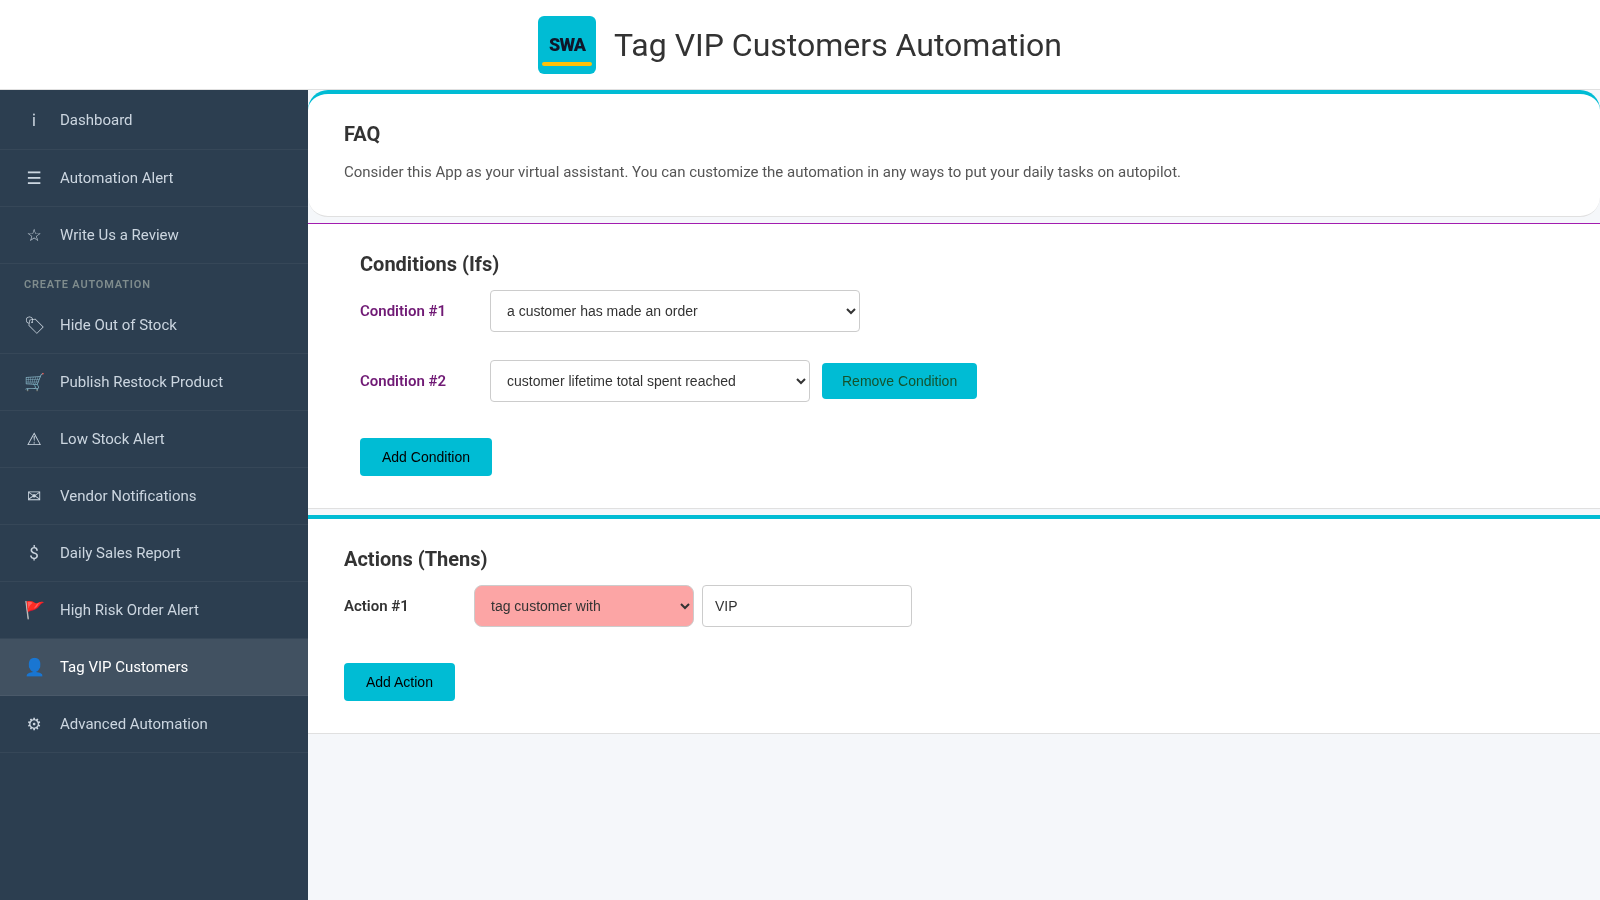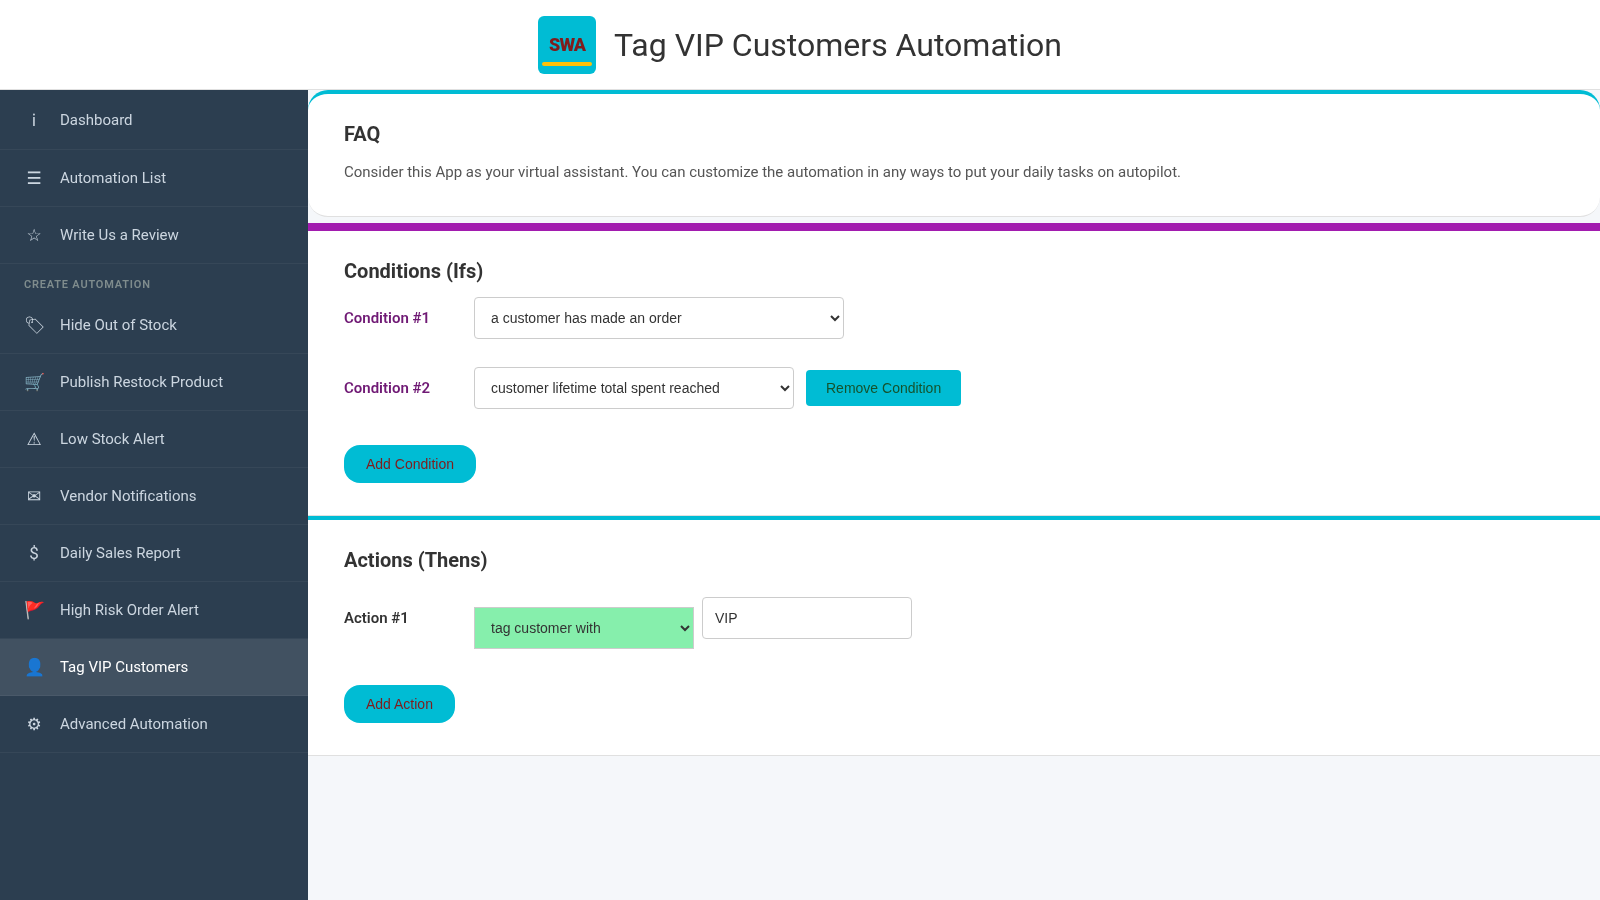--- a/index.html
+++ b/index.html
@@ -22,21 +22,21 @@
       border-radius: 6px;
       display: flex;
       align-items: center;
       justify-content: center;
       margin-right: 18px;
       flex-shrink: 0;
       position: relative;
       overflow: hidden;
     }
     .logo-text {
-      color: #7f1d1d;
+      color: #0f172a;
       font-weight: 900;
       font-size: 18px;
       letter-spacing: -1px;
       line-height: 1;
     }
     .logo-bar-yellow {
       position: absolute;
       bottom: 8px;
       left: 4px;
       right: 4px;
@@ -118,23 +118,24 @@
     }
     .card-desc {
       font-size: 15px;
       color: #555;
       line-height: 1.6;
     }
 
     
     .conditions-card {
       background: #fff;
-      border-top: 8px solid #a21caf;
+      border-top: 1px solid #a21caf;
       border-bottom: 1px solid #e0e0e0;
-      padding: 28px 36px 32px;
+      padding: 28px 52px 32px;
+      margin-bottom: 6px;
     }
     .condition-row {
       display: flex;
       align-items: center;
       margin-bottom: 28px;
     }
     .condition-label {
       font-size: 15px;
       font-weight: 600;
       color: #701a75;
@@ -174,23 +175,23 @@
       border: none;
       border-radius: 4px;
       padding: 10px 20px;
       font-size: 14px;
       cursor: pointer;
       margin-left: 12px;
       white-space: nowrap;
     }
     .btn-add {
       background: #00bcd4;
-      color: #7f1d1d;
+      color: #000000;
       border: none;
-      border-radius: 16px;
+      border-radius: 4px;
       padding: 11px 22px;
       font-size: 14px;
       cursor: pointer;
       margin-top: 8px;
     }
 
     
     .actions-card {
       background: #fff;
       border-top: 4px solid #00bcd4;
@@ -205,29 +206,28 @@
     .action-label {
       font-size: 15px;
       font-weight: 600;
       color: #333;
       width: 130px;
       flex-shrink: 0;
     }
     .action-select {
       height: 42px;
       border: 1px solid #ccc;
-      border-radius: 0;
+      border-radius: 8px;
       padding: 0 12px;
       font-size: 14px;
       color: #333;
-      background: #86efac;
+      background: #fca5a5;
       appearance: auto;
       cursor: pointer;
       width: 220px;
-      margin-top: 21px;
     }
     .action-input {
       height: 42px;
       border: 1px solid #ccc;
       border-radius: 4px;
       padding: 0 12px;
       font-size: 14px;
       color: #333;
       width: 210px;
       margin-left: 8px;
@@ -248,21 +248,21 @@
 
 <div class="layout">
 
   <nav class="sidebar">
     <div class="sidebar-item">
       <span class="icon">ℹ</span>
       <span>Dashboard</span>
     </div>
     <div class="sidebar-item">
       <span class="icon">☰</span>
-      <span>Automation List</span>
+      <span>Automation Alert</span>
     </div>
     <div class="sidebar-item">
       <span class="icon">☆</span>
       <span>Write Us a Review</span>
     </div>
 
     <div class="sidebar-section-label">CREATE AUTOMATION</div>
 
     <div class="sidebar-item">
       <span class="icon">🏷</span>

